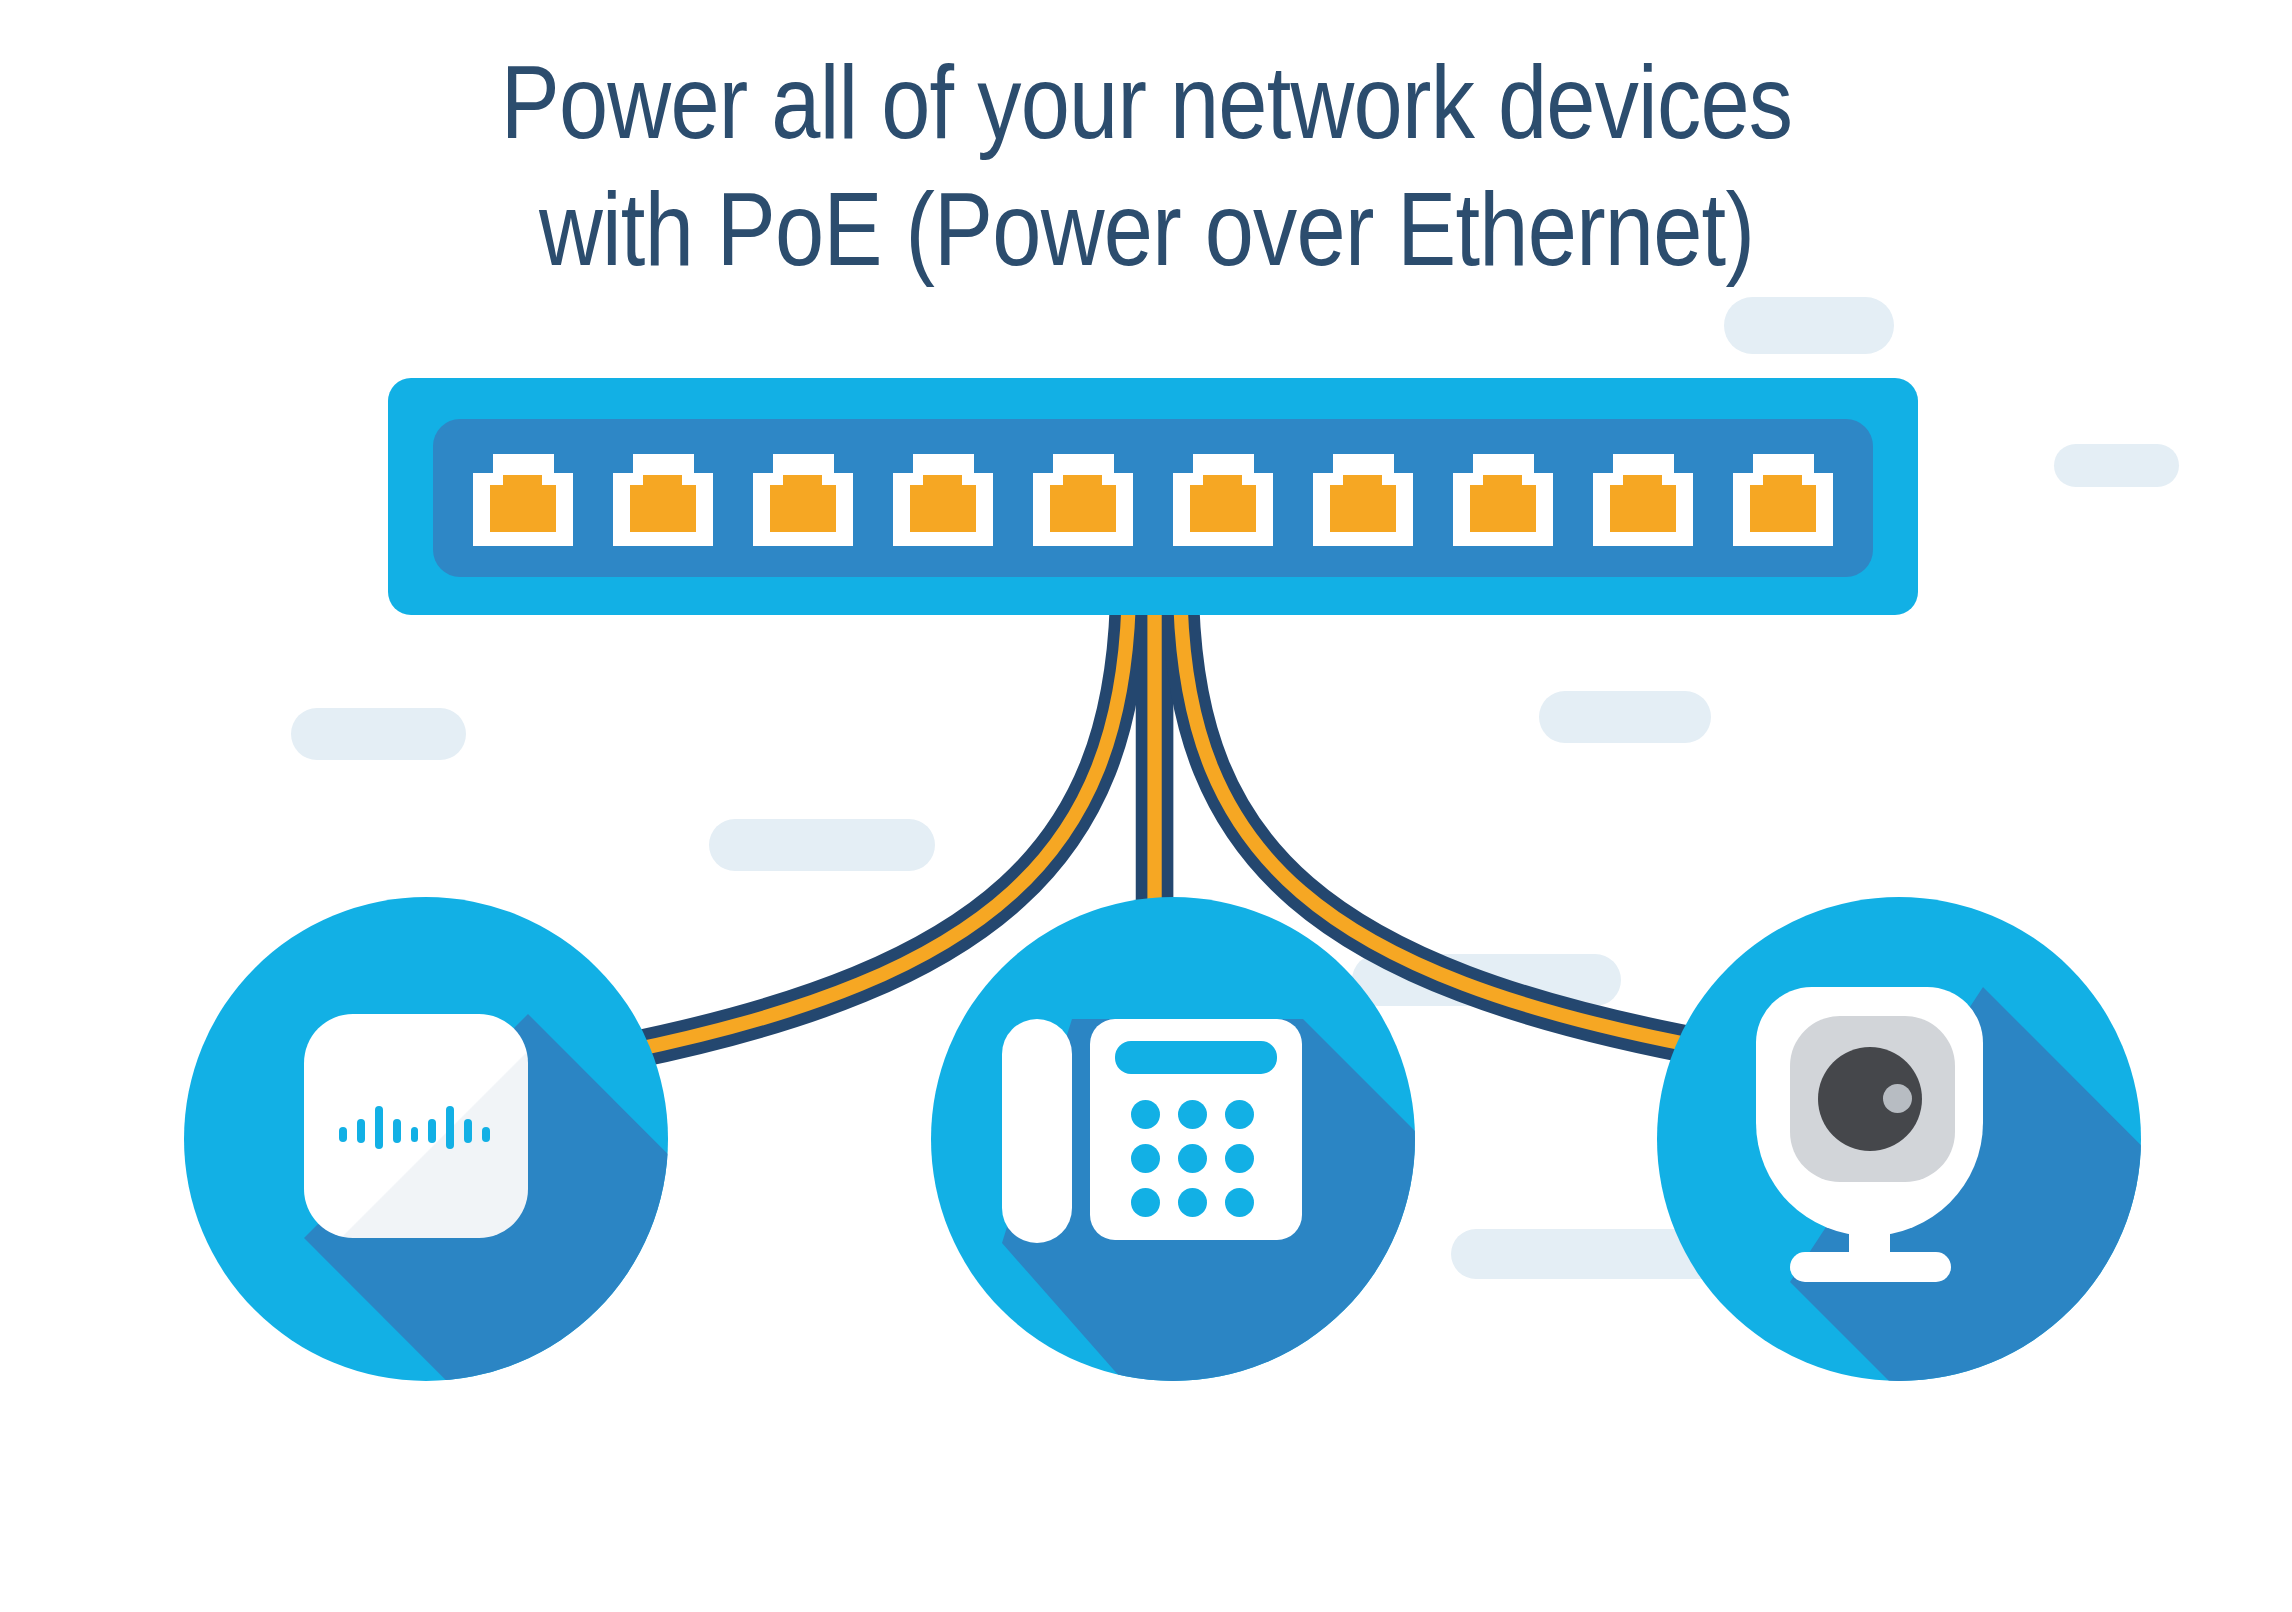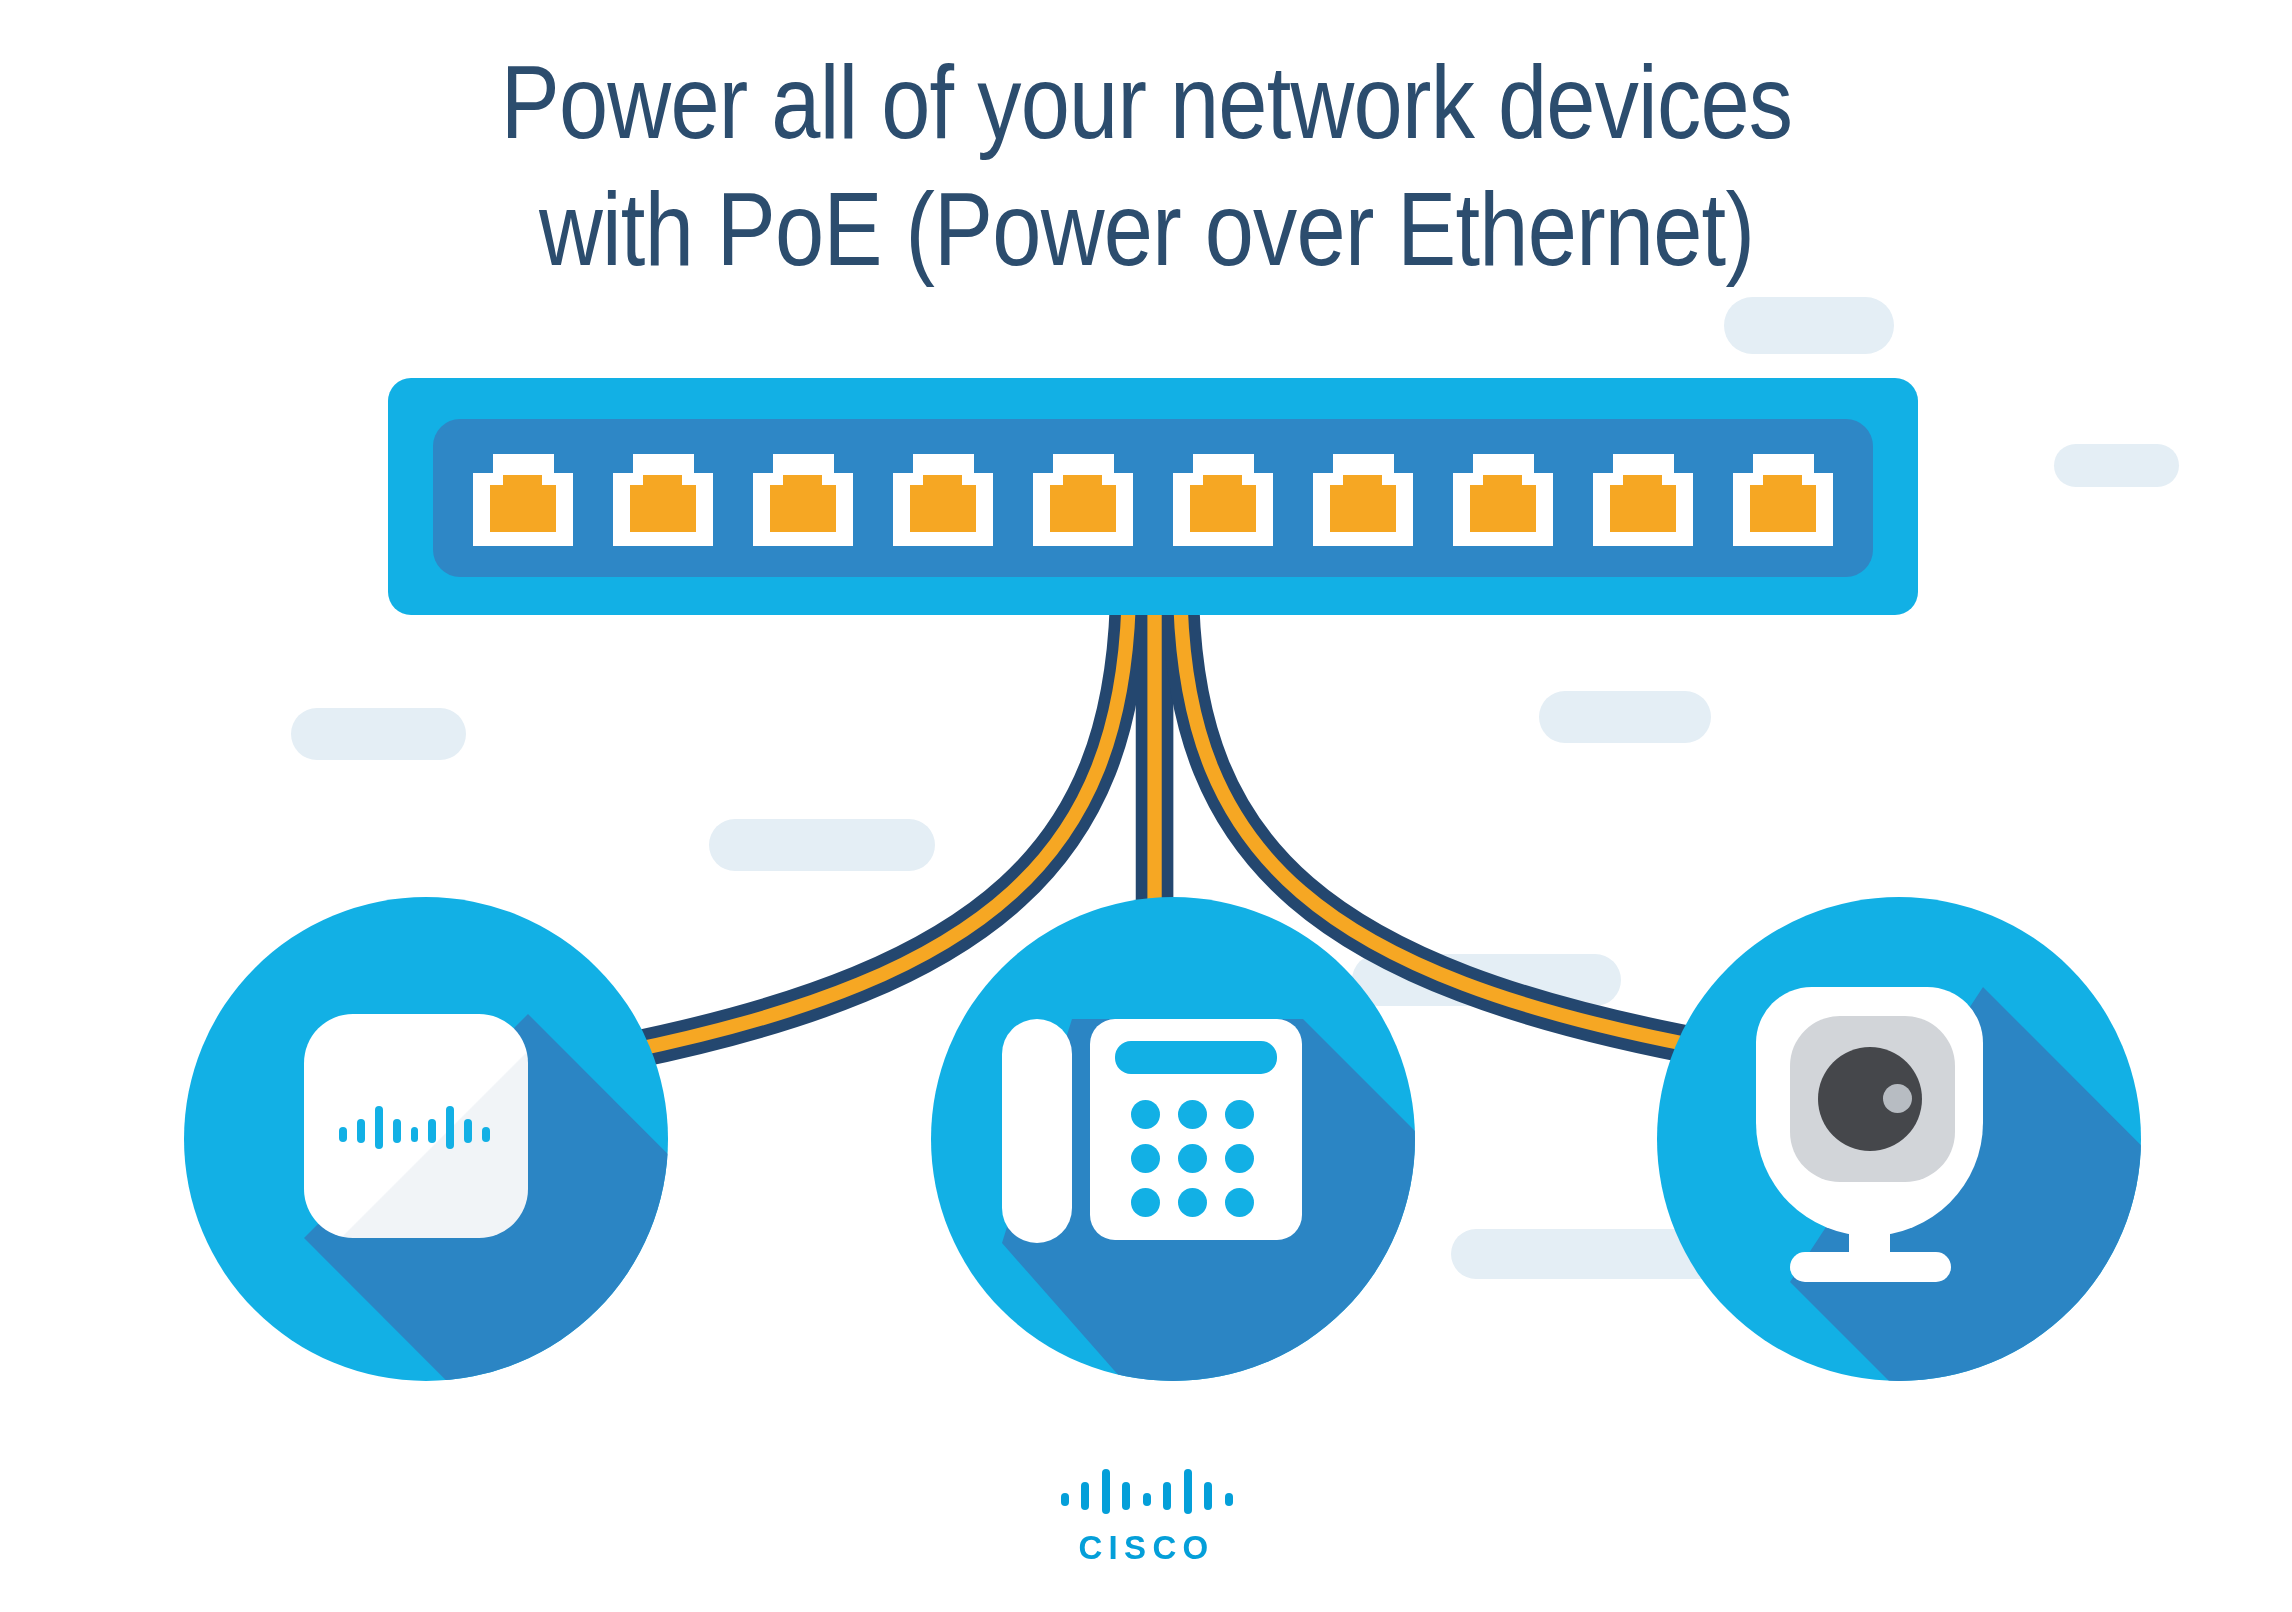--- a/index.html
+++ b/index.html
@@ -214,29 +214,15 @@
   <div class="circle c-cam">
     <div class="lshadow sh-cam"></div>
     <div class="cam-stem"></div>
     <div class="cam-base"></div>
     <div class="cam-body"></div>
     <div class="cam-inner"></div>
     <div class="cam-lens"></div>
     <div class="cam-glint"></div>
   </div>
 
-  <div class="logo">
-    <div class="logo-bars" id="logobars">
-        <div class="logo-bar" style="margin-top: 24px; height: 13.4px;"></div>
-        <div class="logo-bar" style="margin-top: 12.5px; height: 28px;"></div>
-        <div class="logo-bar" style="margin-top: 0px; height: 45px;"></div>
-        <div class="logo-bar" style="margin-top: 12.5px; height: 28px;"></div>
-        <div class="logo-bar" style="margin-top: 24px; height: 13.4px;"></div>
-        <div class="logo-bar" style="margin-top: 12.5px; height: 28px;"></div>
-        <div class="logo-bar" style="margin-top: 0px; height: 45px;"></div>
-        <div class="logo-bar" style="margin-top: 12.5px; height: 28px;"></div>
-        <div class="logo-bar" style="margin-top: 24px; height: 13.4px;"></div>
-      </div>
-    <div class="logo-text">CISCO</div>
-  </div>
 
 </div>
 
 
 </body></html>

